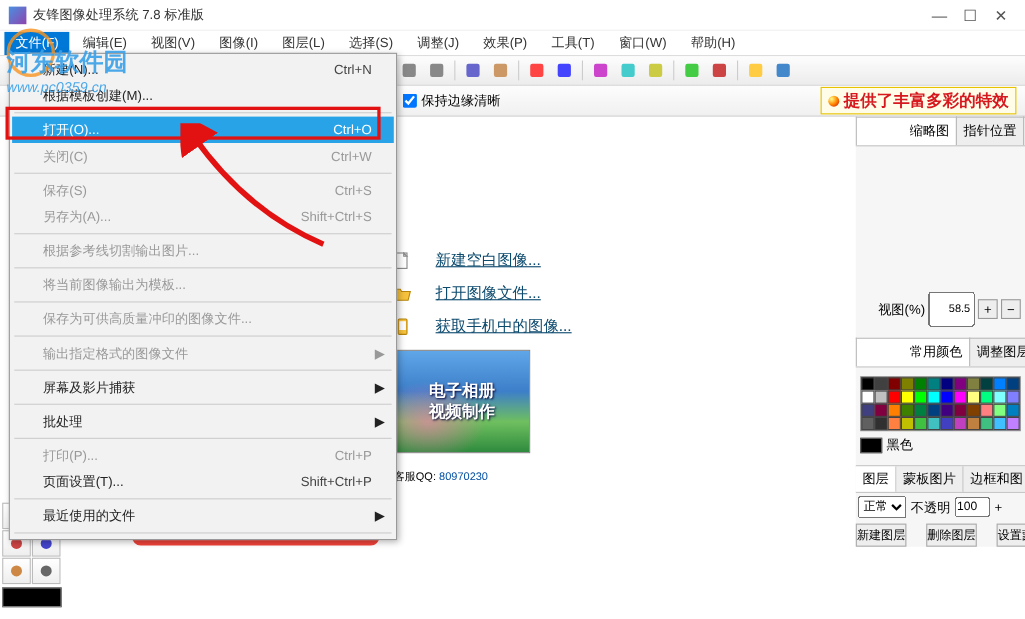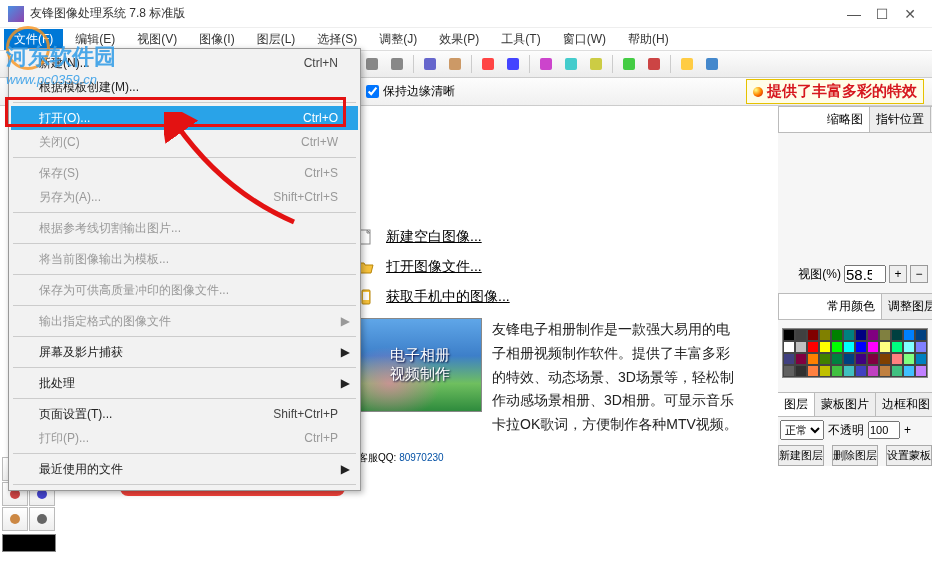--- a/index.html
+++ b/index.html
@@ -49,50 +49,50 @@
 .palette { position: absolute; left: 2px; top: 457px; width: 60px; display: flex; flex-wrap: wrap; gap: 1px; }
 .palette .pbtn { width: 26px; height: 24px; border: 1px solid #bbb; background: linear-gradient(#fff,#eee); display: flex; align-items: center; justify-content: center; }
 .palette .pbtn.sel { border: 1px solid #3a8; background: #dff; }
 .palette .swatch-blk { width: 54px; height: 18px; background: #000; border: 1px solid #888; margin-top: 2px; }
 
 
 .redpanel { position: absolute; left: 120px; top: 454px; width: 225px; height: 42px; background: #f1423a; border-radius: 8px; z-index: 5; }
 
 
 .content { position: absolute; left: 358px; top: 228px; width: 380px; }
-.content .clink { display: flex; align-items: center; gap: 12px; margin-bottom: 12px; color: #000000; text-decoration: underline; font-size: 14px; }
+.content .clink { display: flex; align-items: center; gap: 22px; margin-bottom: 12px; color: #0c4a6e; text-decoration: underline; font-size: 14px; }
 .content .cicon { width: 16px; height: 16px; }
 .content .promo { display: flex; gap: 10px; margin-top: 6px; }
-.content .thumb { width: 124px; height: 94px; background: linear-gradient(#5fa6e8 0%, #3d7fc9 40%, #6fbf5f 70%, #2e8b3d 100%); border: 1px solid #888; position: relative; display: flex; flex-direction: column; align-items: center; justify-content: center; color: #fff; font-family: KaiTi, serif; font-size: 15px; font-weight: normal; text-shadow: 1px 1px 2px #003; }
+.content .thumb { width: 124px; height: 94px; background: linear-gradient(#5fa6e8 0%, #3d7fc9 40%, #6fbf5f 70%, #2e8b3d 100%); border: 1px solid #888; position: relative; display: flex; flex-direction: column; align-items: center; justify-content: center; color: #fff; font-family: KaiTi, serif; font-size: 15px; font-weight: bold; text-shadow: 1px 1px 2px #003; }
 .content .thumb::before { content:""; position:absolute; inset:0; background: radial-gradient(ellipse at 25% 70%, rgba(255,120,180,0.6), transparent 40%); }
 .content .desc { flex: 1; font-size: 14px; line-height: 1.7; color: #222; }
 .content .qq { margin-top: 14px; font-size: 10px; }
 .content .qq .num { color: #0451a5; }
 
 
 .rpanel { position: absolute; right: 0; top: 106px; width: 154px; background: #f6f6f6; }
 .rtabs { display: flex; border-bottom: 1px solid #bbb; font-size: 12px; }
 .rtab { padding: 4px 6px; border: 1px solid #bbb; border-bottom: none; background: #eee; margin-right: -1px; white-space: nowrap; }
 .rtab.active { background: #fff; padding-left: 48px; }
 .rsection { padding: 4px; }
 .viewrow { display: flex; align-items: center; gap: 3px; margin: 128px 0 6px; font-size: 12px; justify-content: flex-end; }
-.viewrow input { width: 42px; height: 18px; font-size: 15px; text-align: right; padding-right: 12px; }
+.viewrow input { width: 42px; height: 32px; font-size: 10px; text-align: right; padding-right: 2px; }
 .viewrow .pm { width: 18px; height: 18px; border: 1px solid #999; background: #eee; display: flex; align-items: center; justify-content: center; }
 
 .swatches { display: grid; grid-template-columns: repeat(12, 12px); grid-auto-rows: 12px; gap: 0; border: 1px solid #888; width: fit-content; margin: 4px 0; }
 .swatches div { border: 1px solid #444; }
 .cur-color { display: flex; align-items: center; gap: 4px; margin-top: 4px; }
 .cur-color .blk { width: 20px; height: 14px; background: #000; border: 1px solid #666; }
 
 .layerhdr { display: flex; border-top: 1px solid #bbb; border-bottom: 1px solid #bbb; margin-top: 6px; font-size: 12px; }
 .layerhdr div { padding: 3px 6px; border-right: 1px solid #bbb; background: #eee; white-space: nowrap; }
 .layerrow { display: flex; align-items: center; gap: 4px; padding: 3px 2px; font-size: 12px; }
 .layerrow select { font-size: 11px; height: 20px; }
 .layerrow input { width: 32px; height: 18px; font-size: 11px; }
-.layerbtns { display: flex; gap: 8px; margin-top: 2px; }
+.layerbtns { display: flex; gap: 18px; margin-top: 2px; }
 .layerbtns div { flex: 1; border: 1px solid #aaa; background: #eee; font-size: 11px; text-align: center; padding: 2px 0; white-space: nowrap; }
 
 input[type=checkbox] { width: 13px; height: 13px; }
 </style>
 </head>
 <body>
 
 <div class="titlebar">
   <div class="app-icon"></div>
   <div class="title">友锋图像处理系统 7.8 标准版</div>
@@ -321,27 +321,27 @@
     <div class="ditem">
       <span>屏幕及影片捕获</span>
       <span class="arrow">▶</span>
     </div>
     <div class="dsep"></div>
     <div class="ditem">
       <span>批处理</span>
       <span class="arrow">▶</span>
     </div>
     <div class="dsep"></div>
+    <div class="ditem disabled">
+      <span>打印(P)...</span>
+      <span class="shortcut">Ctrl+P</span>
+    </div>
     <div class="ditem">
       <span>页面设置(T)...</span>
       <span class="shortcut">Shift+Ctrl+P</span>
-    </div>
-    <div class="ditem disabled">
-      <span>打印(P)...</span>
-      <span class="shortcut">Ctrl+P</span>
     </div>
     <div class="dsep"></div>
     <div class="ditem">
       <span>最近使用的文件</span>
       <span class="arrow">▶</span>
     </div>
     <div class="dsep"></div>
   </div>
 <div class="redbox"></div>
 
@@ -409,21 +409,20 @@
         <rect x="4" y="1" width="8" height="14" rx="1" fill="#f7c23c" stroke="#b8860b"></rect>
         <rect x="5" y="3" width="6" height="8" fill="#fff"></rect>
       </svg>
     <span>获取手机中的图像...</span>
   </a>
   <div class="promo">
     <div class="thumb">
       <span style="z-index:1">电子相册</span>
       <span style="z-index:1">视频制作</span>
     </div>
-    <div class="desc">友锋电子相册制作是一款强大易用的电子相册视频制作软件。提供了丰富多彩的特效、动态场景、3D场景等，轻松制作动感场景相册、3D相册。可显示音乐卡拉OK歌词，方便制作各种MTV视频。</div>
   </div>
   <div class="qq">
     <span>客服QQ: </span><span class="num">80970230</span>
   </div>
 </div>
 
 <div class="rpanel">
   <div class="rtabs" id="rtabs1">
       <div class="rtab active">缩略图</div>
       <div class="rtab">指针位置</div>
@@ -486,20 +485,24 @@
         <div style="background: rgb(192, 192, 0);"></div>
         <div style="background: rgb(64, 192, 64);"></div>
         <div style="background: rgb(64, 192, 192);"></div>
         <div style="background: rgb(64, 64, 192);"></div>
         <div style="background: rgb(192, 64, 192);"></div>
         <div style="background: rgb(192, 128, 64);"></div>
         <div style="background: rgb(64, 192, 128);"></div>
         <div style="background: rgb(64, 192, 255);"></div>
         <div style="background: rgb(192, 128, 255);"></div>
       </div>
+    <div class="cur-color">
+      <div class="blk"></div>
+      <span>黑色</span>
+    </div>
   </div>
   <div class="layerhdr" id="rtabs3">
       <div class=" active" style="padding: 3px 6px; border-right: 1px solid rgb(187, 187, 187); background: rgb(255, 255, 255);">图层</div>
       <div class="" style="padding: 3px 6px; border-right: 1px solid rgb(187, 187, 187); background: rgb(238, 238, 238);">蒙板图片</div>
       <div class="" style="padding: 3px 6px; border-right: 1px solid rgb(187, 187, 187); background: rgb(238, 238, 238);">边框和图</div>
     </div>
   <div class="layerrow">
     <select><option>正常</option></select>
     <span>不透明</span>
     <input value="100" style="">

